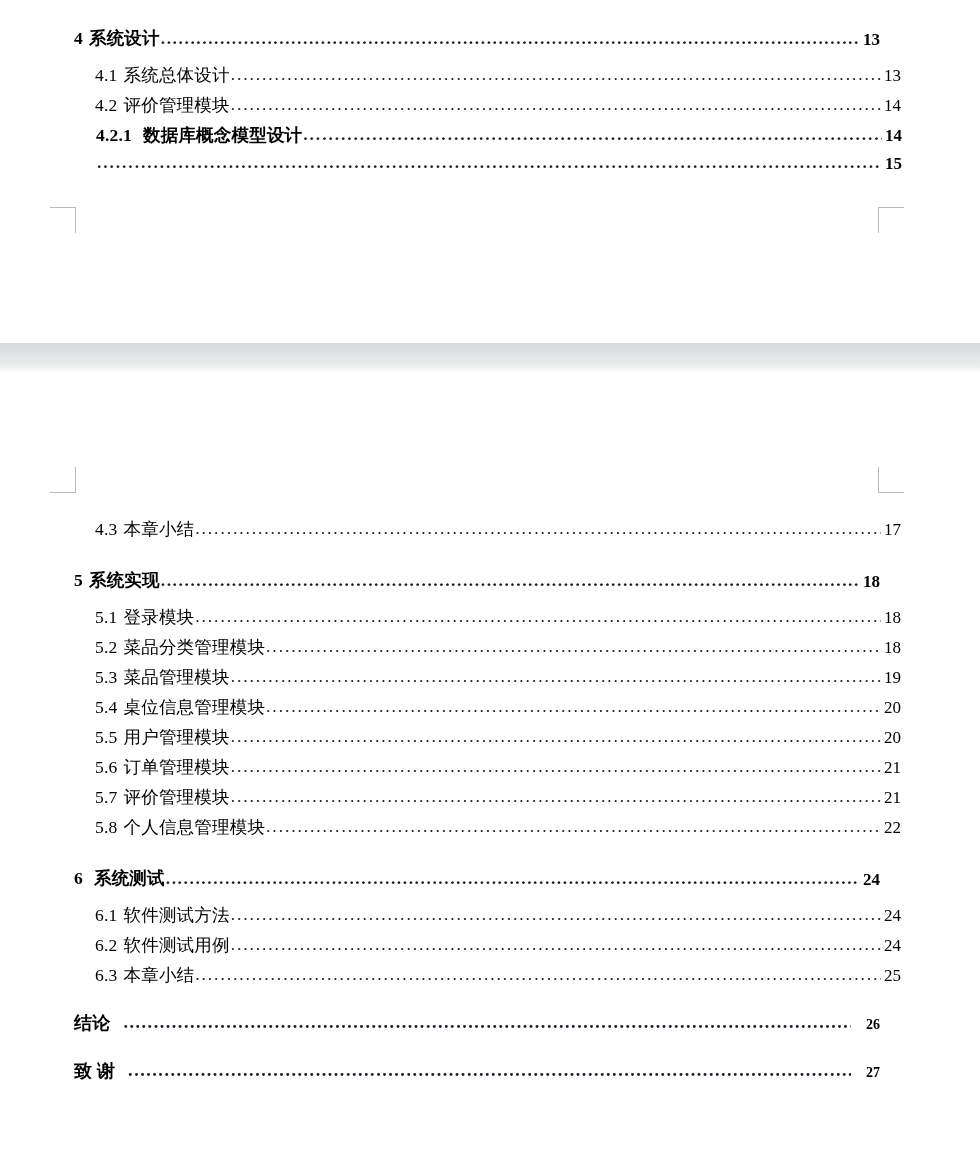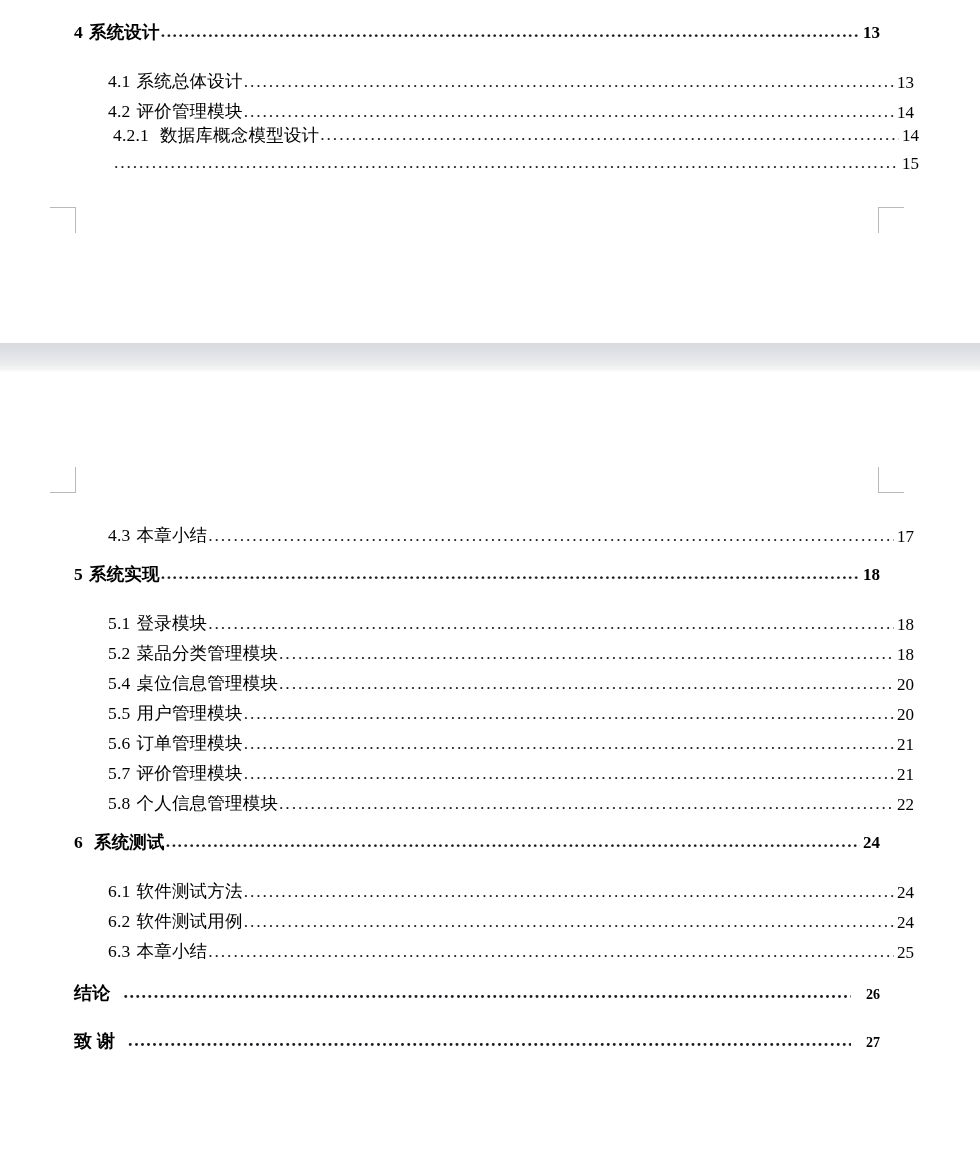--- a/index.html
+++ b/index.html
@@ -105,40 +105,40 @@
     flex: 0 0 auto;
     text-align: right;
     padding-left: 2px;
   }
 
   
   .lvl1 {
     font-weight: bold;
     font-size: 17.5px;
     height: 30px;
+    align-items: flex-end;
   }
   .lvl1 .toc-dots::after { letter-spacing: 1.55px; font-weight: bold; }
   .lvl1 .toc-page { font-weight: bold; font-size: 17px; }
 
   
   .lvl2 {
     font-weight: normal;
     font-size: 17.5px;
     height: 30px;
-    margin-left: 34px;
-    align-items: flex-end;
+    margin-left: 21px;
   }
   .lvl2 .toc-page { font-size: 17px; }
 
   
   .lvl3 {
-    font-weight: normal;
+    font-weight: bold;
     font-size: 17.5px;
     height: 30px;
-    margin-left: 39px;
+    margin-left: 22px;
   }
   .lvl3 .toc-page { font-size: 17px; }
 
   
   .lvlb {
     font-weight: bold;
     font-size: 18px;
     height: 30px;
     gap: 12px;
   }
@@ -224,20 +224,25 @@
         <span class="toc-dots"></span>
         <span class="toc-page">18</span>
       </div>
 
       <div class="toc-entry lvl2">
         <span class="toc-label"><span>5.2</span><span class="num-gap"></span><span>菜品分类管理模块</span></span>
         <span class="toc-dots"></span>
         <span class="toc-page">18</span>
       </div>
 
+      <div class="toc-entry lvl2">
+        <span class="toc-label"><span>5.3</span><span class="num-gap"></span><span>菜品管理模块</span></span>
+        <span class="toc-dots"></span>
+        <span class="toc-page">19</span>
+      </div>
 
       <div class="toc-entry lvl2">
         <span class="toc-label"><span>5.4</span><span class="num-gap"></span><span>桌位信息管理模块</span></span>
         <span class="toc-dots"></span>
         <span class="toc-page">20</span>
       </div>
 
       <div class="toc-entry lvl2">
         <span class="toc-label"><span>5.5</span><span class="num-gap"></span><span>用户管理模块</span></span>
         <span class="toc-dots"></span>

